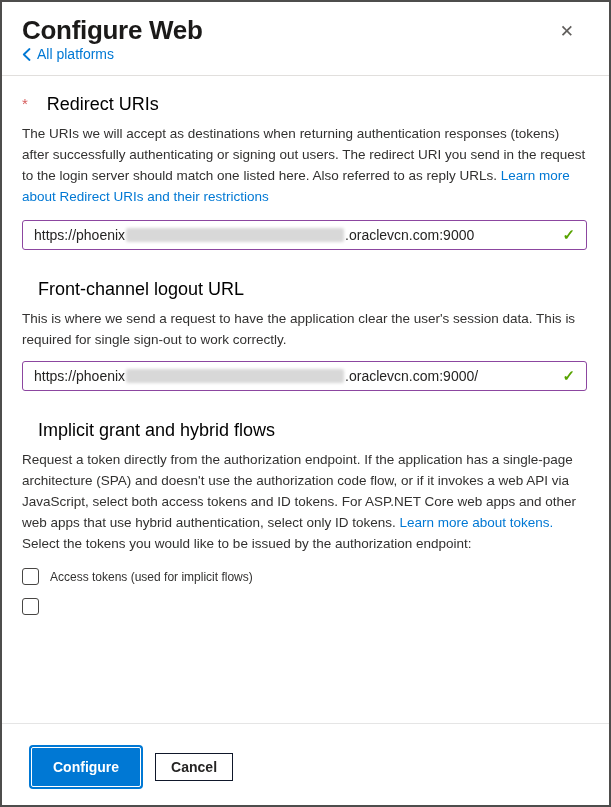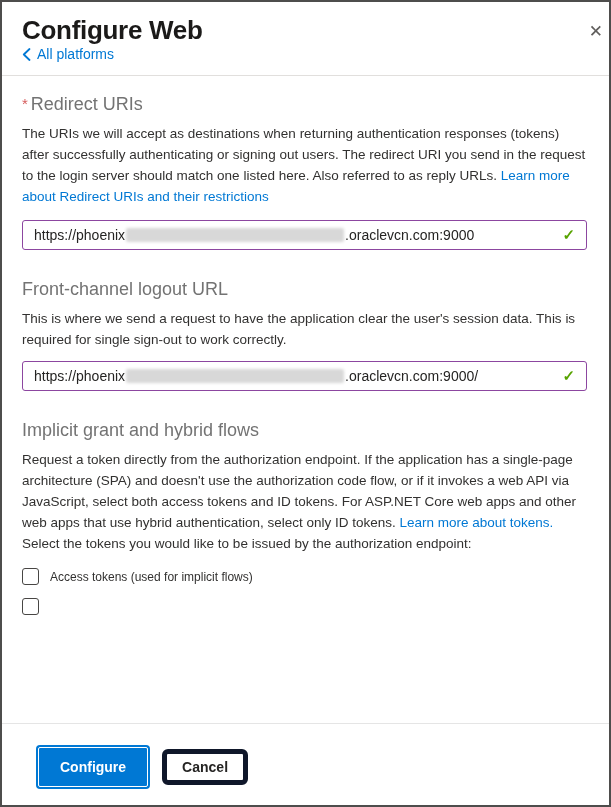--- a/index.html
+++ b/index.html
@@ -12,21 +12,21 @@
   .panel {
     width: 611px; height: 807px;
     border: 2px solid #4e4d4c;
     background: #fff;
     display: flex; flex-direction: column;
   }
 
   
   .header-top {
     display: flex; justify-content: space-between; align-items: flex-start;
-    padding: 13px 0 0 20px;
+    padding: 13px 29px 0 20px;
   }
   .title { font-size: 26px; font-weight: 600; color: #1b1a19; letter-spacing: -0.3px; }
   .close-btn {
     background: none; border: none; cursor: pointer;
     color: #605e5c; font-size: 17px; line-height: 1; padding: 6px; margin-top: 2px;
     font-family: "Liberation Sans", sans-serif;
   }
   .nav-row {
     display: flex; align-items: center;
     padding: 0 36px 13px 20px;
@@ -36,21 +36,21 @@
     color: #0078d4; text-decoration: none; cursor: pointer;
     display: inline-flex; align-items: center; gap: 6px;
   }
   .nav-right { margin-left: auto; display: flex; gap: 26px; align-items: center; }
   .nav-link { color: #0078d4; text-decoration: none; cursor: pointer; display: inline-flex; align-items: center; gap: 3px; }
   .header-divider { height: 1px; background: #e1dfdd; flex-shrink: 0; }
 
   
   .content { flex: 1; padding: 0 22px 0 20px; overflow: hidden; }
   .heading-row { margin-top: 18px; }
-  .section-heading { display: inline; font-size: 18px; font-weight: 400; color: #737373; margin: 0; }
+  .section-heading { display: inline; font-size: 18px; font-weight: 400; color: #000000; margin: 16px; }
   .required-asterisk { color: #d65c5c; font-size: 15px; position: relative; top: -1px; margin-right: 3px; }
   .desc { font-size: 13.5px; line-height: 21px; margin: 8px 0 0; color: #323130; }
   .inline-link { color: #0078d4; text-decoration: none; cursor: pointer; }
 
   .url-input {
     margin-top: 13px; height: 30px;
     border: 1px solid #8c46a0; border-radius: 3px;
     background: #fff;
     display: flex; align-items: center;
     padding: 0 11px; font-size: 14px; color: #252423;
@@ -78,25 +78,25 @@
   .footer {
     border-top: 1px solid #e5e5e5;
     padding: 23px 20px 18px;
     display: flex; align-items: center; flex-shrink: 0;
   }
   .btn { font-family: "Liberation Sans", sans-serif; font-size: 14px; font-weight: 600; cursor: pointer; }
   .btn-primary {
     background: #0078d4; color: #fff;
     border: 1px solid #fff; border-radius: 2px;
     box-shadow: 0 0 0 2px #0078d4;
-    padding: 11px 21px; margin-left: 16px;
+    padding: 11px 21px; margin-left: 9px;
   }
   .btn-secondary {
     background: #fff; color: #252423;
-    border: 5px solid #0f172a; border-radius: 6px;
+    border: 1px solid #0f172a; border-radius: 0;
     padding: 5px 15px; margin-left: 14px;
   }
 </style>
 </head>
 <body>
 
 <div class="panel">
 
   <div class="header-top">
     <div class="title">Configure Web</div>

